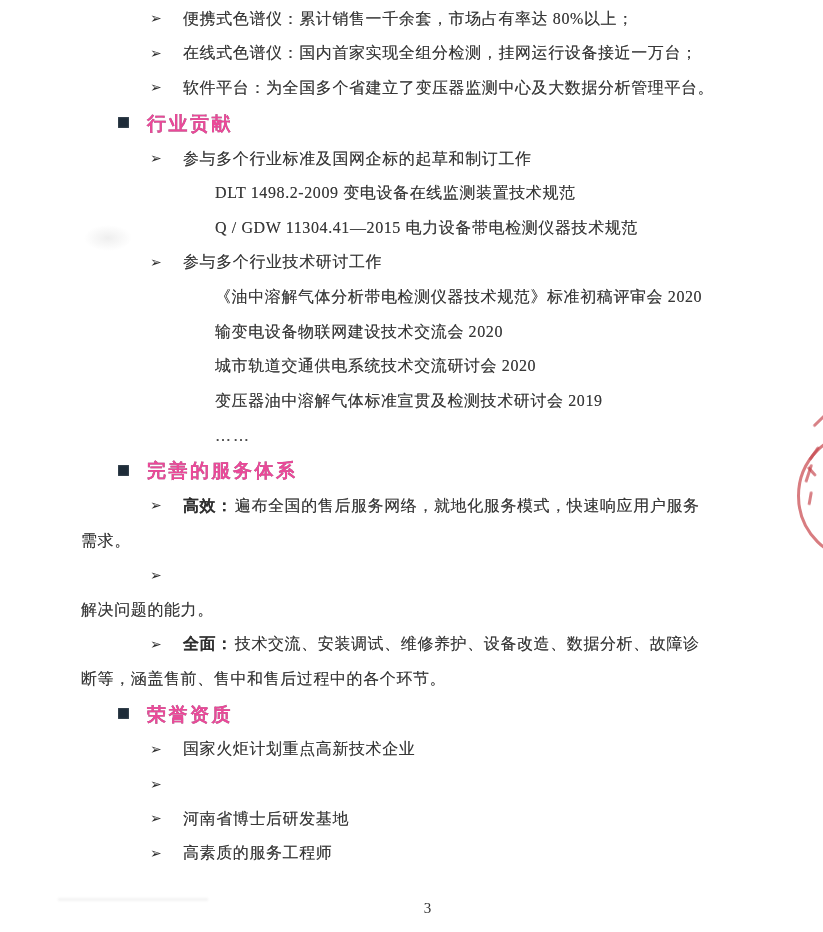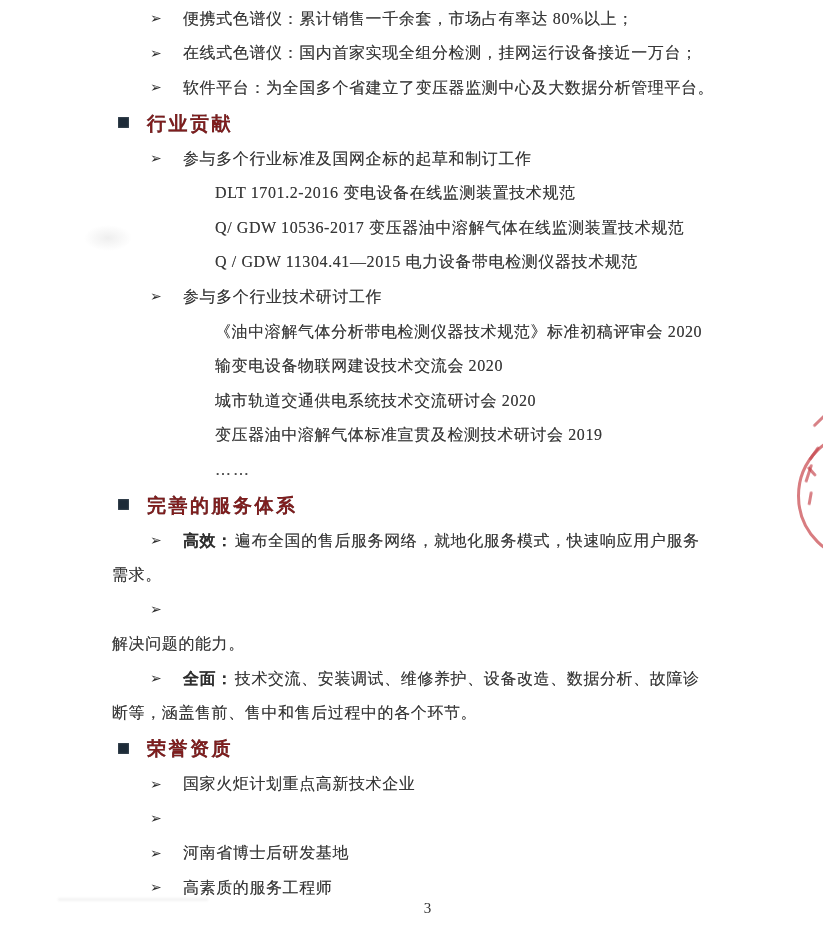--- a/index.html
+++ b/index.html
@@ -28,27 +28,27 @@
   }
   
   .line.section{padding-left:118px;height:36px;}
   .line.section .sq{
     width:11px;height:11px;flex:0 0 11px;
     background:#1d2b38;box-shadow:inset 0 0 2px rgba(255,255,255,0.35);
     margin-right:18px;transform:translateY(-1px);
   }
   .line.section .txt{
     font-family:"Liberation Sans","DejaVu Sans",sans-serif;
-    font-size:19px;font-weight:bold;letter-spacing:2.5px;color:#7f1d1d;
+    font-size:19px;font-weight:bold;letter-spacing:2.5px;color:#ec4899;
     text-shadow:0 0 0.4px rgba(25,30,38,0.6);
   }
   
   .line.plain{padding-left:215px;}
   
-  .line.cont{padding-left:112px;}
+  .line.cont{padding-left:81px;}
   
   .line.dots{padding-left:215px;}
   .line.dots .txt{letter-spacing:2px;color:#4a4a4a;}
   
   .pageno{
     position:absolute;left:0;right:0;top:900px;
     text-align:center;padding-left:32px;
     font-size:15px;color:#2f2f2f;
   }
   
@@ -95,24 +95,21 @@
       </div>
       <div class="line section">
         <span class="sq"></span>
         <span class="txt">行业贡献</span>
       </div>
       <div class="line arrow">
         <span class="marker">➢</span>
         <span class="txt">参与多个行业标准及国网企标的起草和制订工作</span>
       </div>
       <div class="line plain">
-        <span class="txt">DLT 1701.2-2016 变电设备在线监测装置技术规范</span>
-      </div>
-      <div class="line plain">
-        <span class="txt">Q/ GDW 10536-2017 变压器油中溶解气体在线监测装置技术规范</span>
+        <span class="txt">DLT 1498.2-2009 变电设备在线监测装置技术规范</span>
       </div>
       <div class="line plain">
         <span class="txt">Q / GDW 11304.41—2015 电力设备带电检测仪器技术规范</span>
       </div>
       <div class="line arrow">
         <span class="marker">➢</span>
         <span class="txt">参与多个行业技术研讨工作</span>
       </div>
       <div class="line plain">
         <span class="txt">《油中溶解气体分析带电检测仪器技术规范》标准初稿评审会 2020</span>

